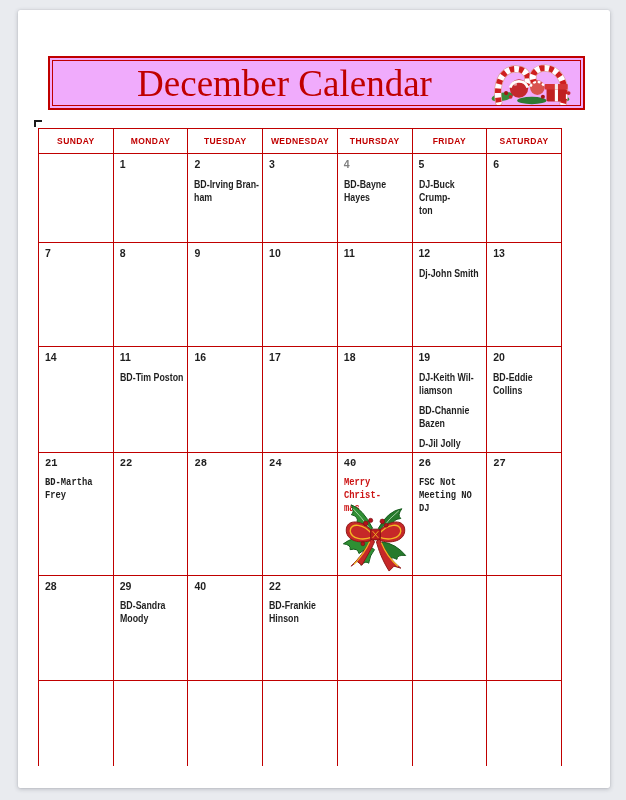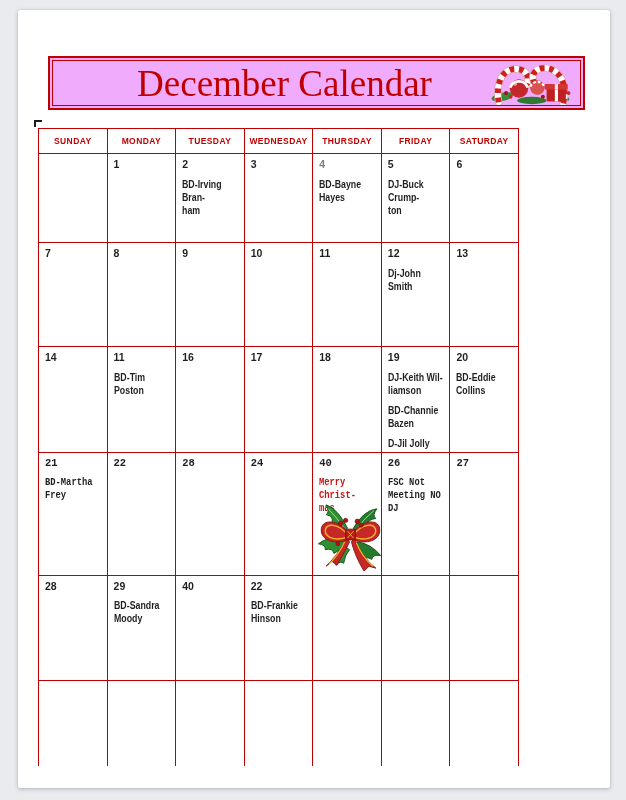--- a/index.html
+++ b/index.html
@@ -50,21 +50,21 @@
   
   .corner-mark{
     position:absolute;left:16px;top:110px;
     width:6px;height:5px;
     border-top:2px solid #1a1a1a;
     border-left:2px solid #1a1a1a;
   }
   
   table.cal{
     position:absolute;left:20px;top:118px;
-    width:481px;
+    width:524px;
     border-collapse:collapse;
     table-layout:fixed;
   }
   .cal th,.cal td{
     border:1.5px solid var(--red);
     box-sizing:border-box;
   }
   .cal th{
     height:25px;
     font-size:8.5px;font-weight:bold;

